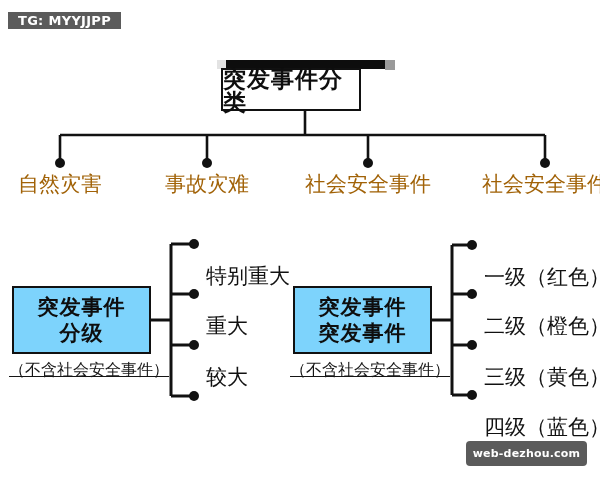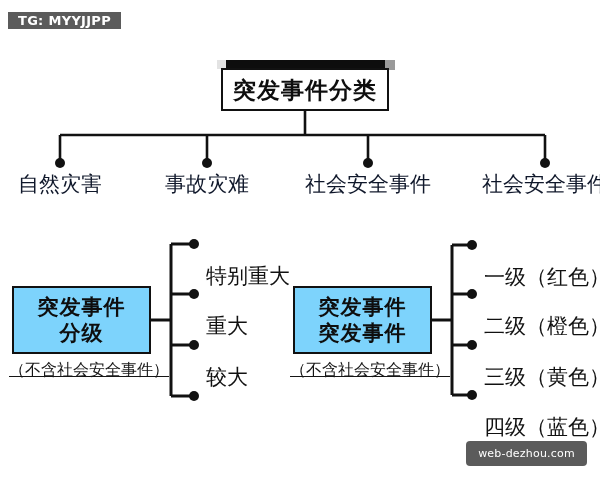--- a/index.html
+++ b/index.html
@@ -49,21 +49,21 @@
   .watermark {
     position: absolute;
     left: 466px;
     top: 441px;
     width: 121px;
     height: 25px;
     border-radius: 4px;
     background: #5b5b5b;
     color: #ffffff;
     font-size: 11px;
-    font-weight: normal;
+    font-weight: bold;
     letter-spacing: 0.2px;
     display: flex;
     align-items: center;
     justify-content: center;
     z-index: 6;
   }
 
   
   .top-bar-black {
     position: absolute;
@@ -89,21 +89,21 @@
     top: 60px;
     width: 10px;
     height: 10px;
     background: #9a9a9a;
     z-index: 3;
   }
   .title-box {
     position: absolute;
     left: 221px;
     top: 68px;
-    width: 168px;
+    width: 140px;
     height: 43px;
     border: 2px solid #111111;
     background: #ffffff;
     box-sizing: border-box;
     display: flex;
     align-items: center;
     justify-content: center;
     z-index: 4;
   }
   .title-box span {
@@ -114,21 +114,21 @@
     letter-spacing: 1px;
     line-height: 1;
   }
 
   
   .cat-label {
     position: absolute;
     top: 170px;
     font-family: "DejaVu Serif", "Liberation Serif", serif;
     font-size: 21px;
-    color: #0f172a;
+    color: #a16207;
     white-space: nowrap;
     transform: translateX(-50%);
     z-index: 4;
   }
 
   
   .group-box {
     position: absolute;
     border: 2.5px solid #111111;
     background: #7dd3fc;

